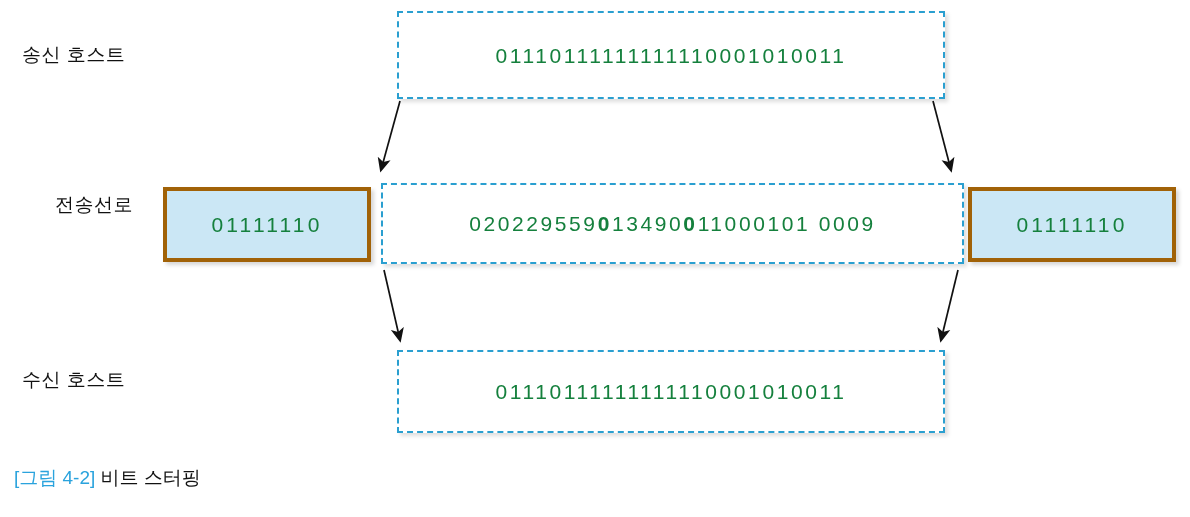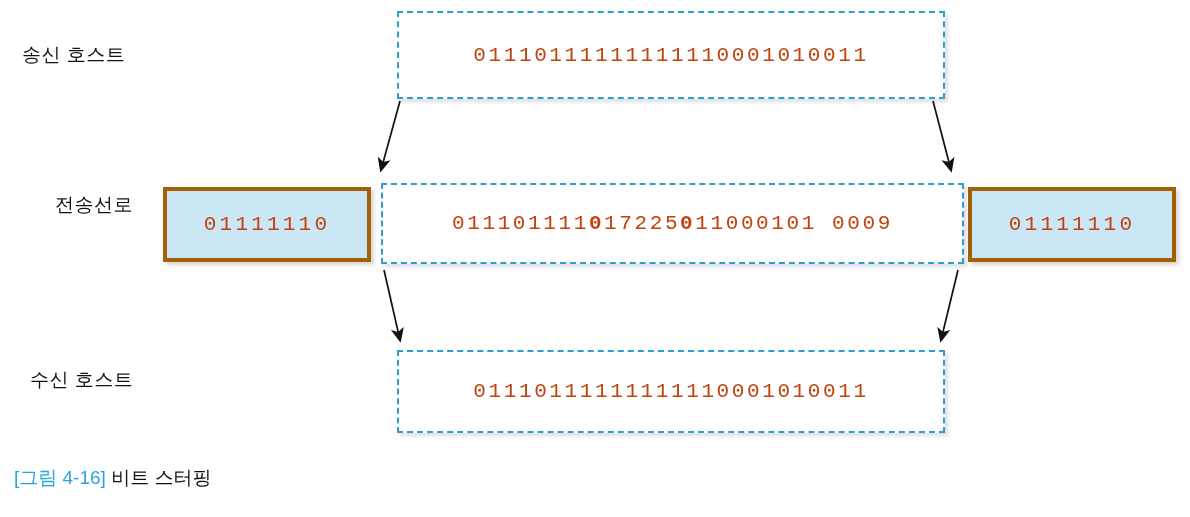--- a/index.html
+++ b/index.html
@@ -23,21 +23,21 @@
   .row-label {
     position: absolute;
     font-size: 19px;
     letter-spacing: 0.5px;
     color: #111111;
     white-space: nowrap;
     text-align: center;
   }
   #label-sender   { left: 22px;  top: 42px;  }
   #label-line     { left: 55px;  top: 192px; }
-  #label-receiver { left: 22px;  top: 367px; margin-left: 8px; }
+  #label-receiver { left: 22px;  top: 367px; }
 
   
   .dashed-box {
     position: absolute;
     box-sizing: border-box;
     border: 2px dashed #2a9fd0;
     background: #ffffff;
     display: flex;
     align-items: center;
     justify-content: center;
@@ -62,24 +62,24 @@
     display: flex;
     align-items: center;
     justify-content: center;
     box-shadow: 3px 3px 4px rgba(0,0,0,0.16);
   }
   #flag-left  { left: 163px; top: 187px; width: 208px; height: 75px; }
   #flag-right { left: 968px; top: 187px; width: 208px; height: 75px; }
 
   
   .bits {
-    font-family: Liberation Mono, monospace;
+    font-family: Liberation Sans, sans-serif;
     font-size: 21px;
     letter-spacing: 2.6px;
-    color: #c2410c;
+    color: #15803d;
     white-space: nowrap;
     line-height: 1;
     text-align: right;
   }
   .bits-flag {
     font-size: 21px;
     letter-spacing: 3.2px;
   }
   .bits b {
     font-weight: 700;
@@ -124,21 +124,21 @@
 
   <div class="dashed-box" id="box-sender-frame">
     <span class="bits">01110111111111110001010011</span>
   </div>
 
   <div class="flag-box" id="flag-left">
     <span class="bits bits-flag">01111110</span>
   </div>
 
   <div class="dashed-box" id="box-line-frame">
-    <span class="bits"><span>011101111</span><b>0</b><span>17225</span><b>0</b><span>11000101 0009</span></span>
+    <span class="bits"><span>020229559</span><b>0</b><span>13490</span><b>0</b><span>11000101 0009</span></span>
   </div>
 
   <div class="flag-box" id="flag-right">
     <span class="bits bits-flag">01111110</span>
   </div>
 
   <div class="dashed-box" id="box-receiver-frame">
     <span class="bits">01110111111111110001010011</span>
   </div>
 
@@ -152,17 +152,17 @@
     <line x1="400" y1="101" x2="381" y2="170" stroke="#111111" stroke-width="1.7" marker-end="url(#head)"></line>
 
     <line x1="933" y1="101" x2="951" y2="170" stroke="#111111" stroke-width="1.7" marker-end="url(#head)"></line>
 
     <line x1="384" y1="270" x2="400" y2="340" stroke="#111111" stroke-width="1.7" marker-end="url(#head)"></line>
 
     <line x1="958" y1="270" x2="941" y2="340" stroke="#111111" stroke-width="1.7" marker-end="url(#head)"></line>
   </svg>
 
   <div id="caption">
-    <span id="caption-tag">[그림 4-16]</span>
+    <span id="caption-tag">[그림 4-2]</span>
     <span id="caption-title">비트 스터핑</span>
   </div>
 
 </div>
 
 </body></html>

